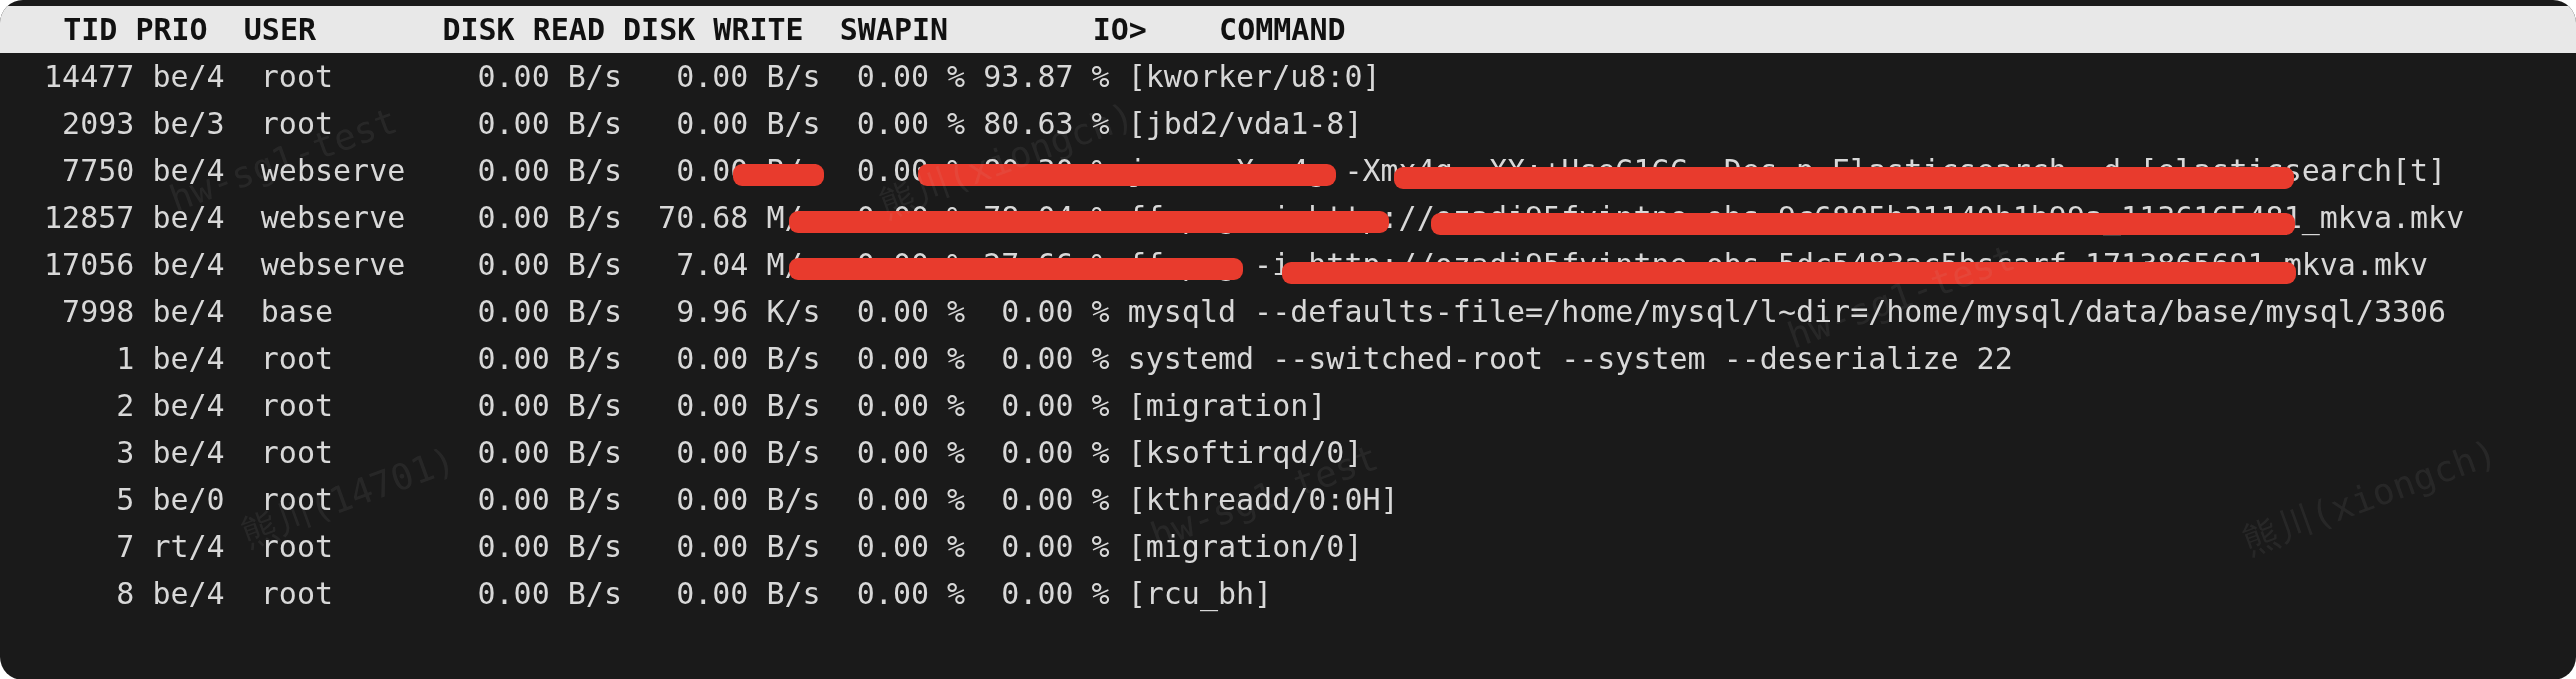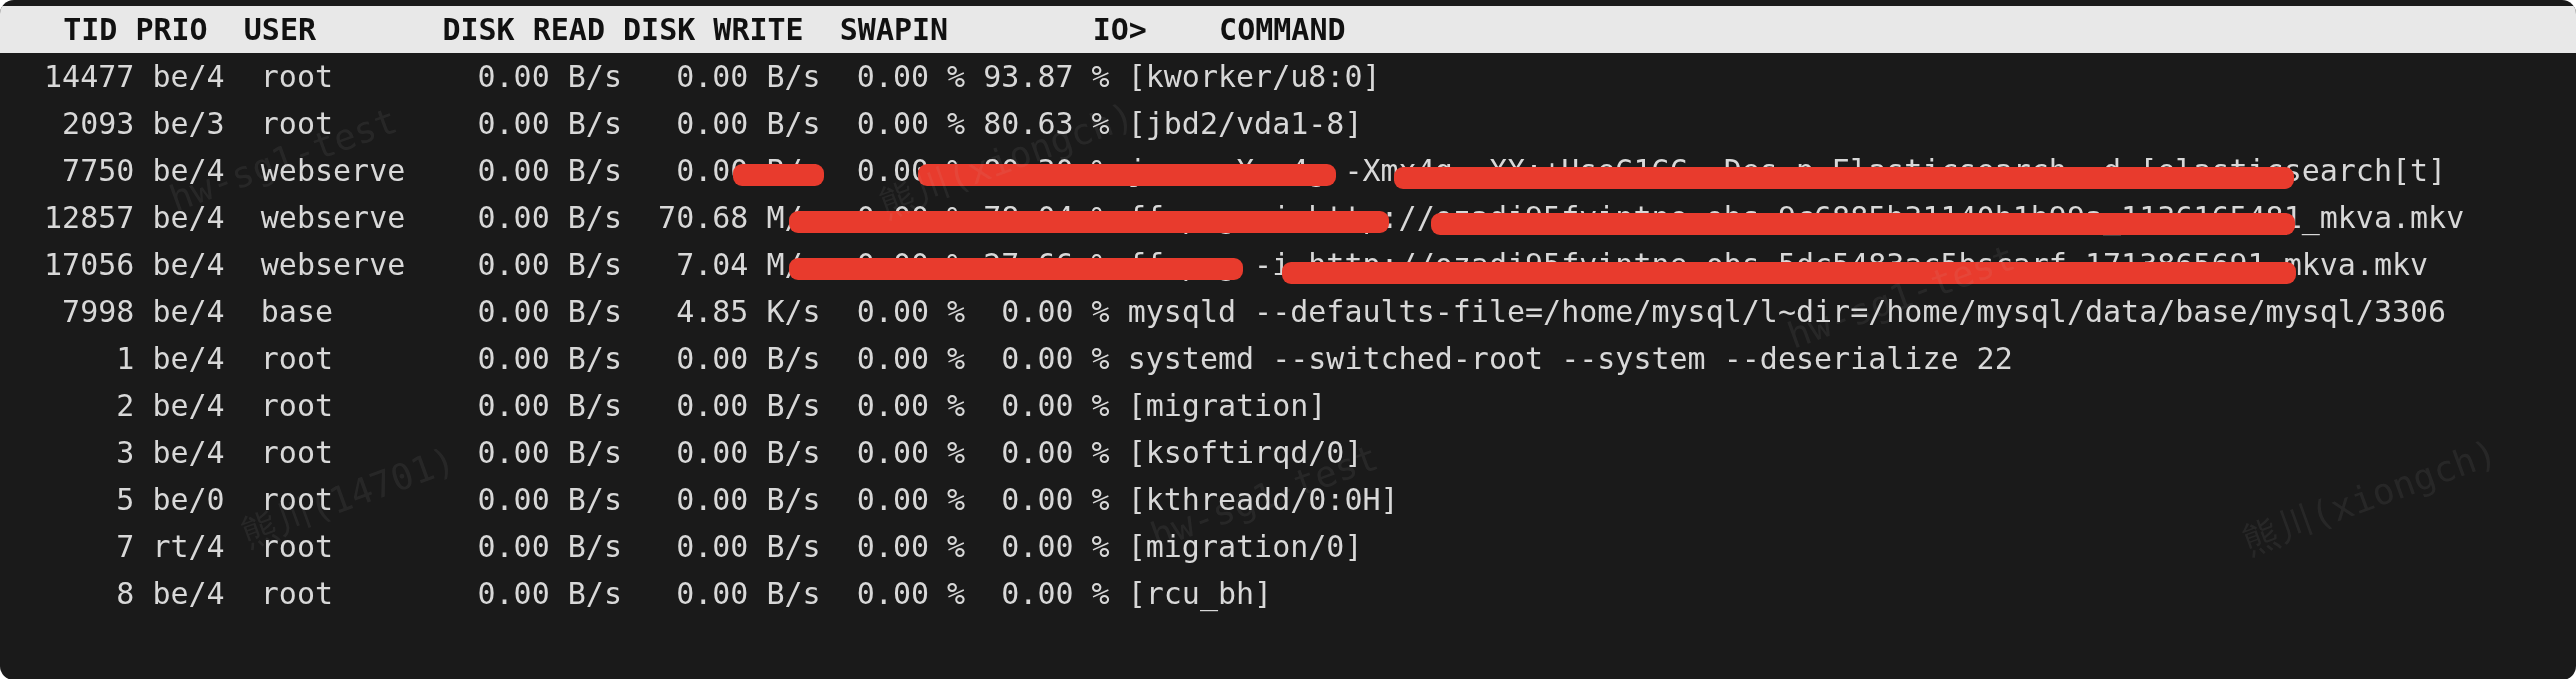--- a/index.html
+++ b/index.html
@@ -7,21 +7,21 @@
     width:2576px;height:680px;
     background:#1a1a1a;
     font-family:"Menlo","Consolas","DejaVu Sans Mono",monospace;
     font-size:30px;
     line-height:47px;
     color:#d8d8d8;
     overflow:hidden;
     position:relative;
     box-sizing:border-box;
     padding-top:5.5px;
-    border-radius:14px;
+    border-radius:23px;
   }
   .hdr{
     background:#e8e8e8;
     color:#111;
     font-weight:600;
     white-space:pre;
     padding-left:9px;
   }
   .row{
     white-space:pre;
@@ -56,21 +56,21 @@
 <div class="term">
 
   <div class="hdr"><span class="tid">TID</span> <span class="prio">PRIO</span> <span class="user">USER</span><span class="dr">DISK READ</span><span class="dw">DISK WRITE</span><span class="sw">SWAPIN</span>   <span class="io">IO&gt;</span>    <span>COMMAND</span></div>
 
   <div id="rows">
       <div class="row"><span class="tid">14477</span> <span class="prio">be/4</span> <span class="user">root</span><span class="dr">0.00 B/s</span><span class="dw">0.00 B/s</span><span class="sw">0.00 %</span><span class="io">93.87 %</span><span class="cmd">[kworker/u8:0]</span></div>
       <div class="row"><span class="tid">2093</span> <span class="prio">be/3</span> <span class="user">root</span><span class="dr">0.00 B/s</span><span class="dw">0.00 B/s</span><span class="sw">0.00 %</span><span class="io">80.63 %</span><span class="cmd">[jbd2/vda1-8]</span></div>
       <div class="row"><span class="tid">7750</span> <span class="prio">be/4</span> <span class="user">webserve</span><span class="dr">0.00 B/s</span><span class="dw">0.00 B/s</span><span class="sw">0.00 %</span><span class="io">80.30 %</span><span class="cmd">java -Xms4g -Xmx4g -XX:+UseG1GC -Des.p.Elasticsearch -d [elasticsearch[t]</span></div>
       <div class="row"><span class="tid">12857</span> <span class="prio">be/4</span> <span class="user">webserve</span><span class="dr">0.00 B/s</span><span class="dw">70.68 M/s</span><span class="sw">0.00 %</span><span class="io">78.04 %</span><span class="cmd">ffmpeg -i http://ozadj95fvintne.obs.9c6885b31140b1b99a_1136165481_mkva.mkv</span></div>
       <div class="row"><span class="tid">17056</span> <span class="prio">be/4</span> <span class="user">webserve</span><span class="dr">0.00 B/s</span><span class="dw">7.04 M/s</span><span class="sw">0.00 %</span><span class="io">27.66 %</span><span class="cmd">ffmpeg -i http://ozadj95fvintne.obs.5dc5483ac5bscarf_1713865691_mkva.mkv</span></div>
-      <div class="row"><span class="tid">7998</span> <span class="prio">be/4</span> <span class="user">base</span><span class="dr">0.00 B/s</span><span class="dw">4.85 K/s</span><span class="sw">0.00 %</span><span class="io">0.00 %</span><span class="cmd">mysqld --defaults-file=/home/mysql/l~dir=/home/mysql/data/base/mysql/3306</span></div>
+      <div class="row"><span class="tid">7998</span> <span class="prio">be/4</span> <span class="user">base</span><span class="dr">0.00 B/s</span><span class="dw">9.96 K/s</span><span class="sw">0.00 %</span><span class="io">0.00 %</span><span class="cmd">mysqld --defaults-file=/home/mysql/l~dir=/home/mysql/data/base/mysql/3306</span></div>
       <div class="row"><span class="tid">1</span> <span class="prio">be/4</span> <span class="user">root</span><span class="dr">0.00 B/s</span><span class="dw">0.00 B/s</span><span class="sw">0.00 %</span><span class="io">0.00 %</span><span class="cmd">systemd --switched-root --system --deserialize 22</span></div>
       <div class="row"><span class="tid">2</span> <span class="prio">be/4</span> <span class="user">root</span><span class="dr">0.00 B/s</span><span class="dw">0.00 B/s</span><span class="sw">0.00 %</span><span class="io">0.00 %</span><span class="cmd">[migration]</span></div>
       <div class="row"><span class="tid">3</span> <span class="prio">be/4</span> <span class="user">root</span><span class="dr">0.00 B/s</span><span class="dw">0.00 B/s</span><span class="sw">0.00 %</span><span class="io">0.00 %</span><span class="cmd">[ksoftirqd/0]</span></div>
       <div class="row"><span class="tid">5</span> <span class="prio">be/0</span> <span class="user">root</span><span class="dr">0.00 B/s</span><span class="dw">0.00 B/s</span><span class="sw">0.00 %</span><span class="io">0.00 %</span><span class="cmd">[kthreadd/0:0H]</span></div>
       <div class="row"><span class="tid">7</span> <span class="prio">rt/4</span> <span class="user">root</span><span class="dr">0.00 B/s</span><span class="dw">0.00 B/s</span><span class="sw">0.00 %</span><span class="io">0.00 %</span><span class="cmd">[migration/0]</span></div>
       <div class="row"><span class="tid">8</span> <span class="prio">be/4</span> <span class="user">root</span><span class="dr">0.00 B/s</span><span class="dw">0.00 B/s</span><span class="sw">0.00 %</span><span class="io">0.00 %</span><span class="cmd">[rcu_bh]</span></div>
     </div>
 
   <div id="redactions">
       <div class="redact" style="left: 733px; top: 164px; width: 91px;"></div>

